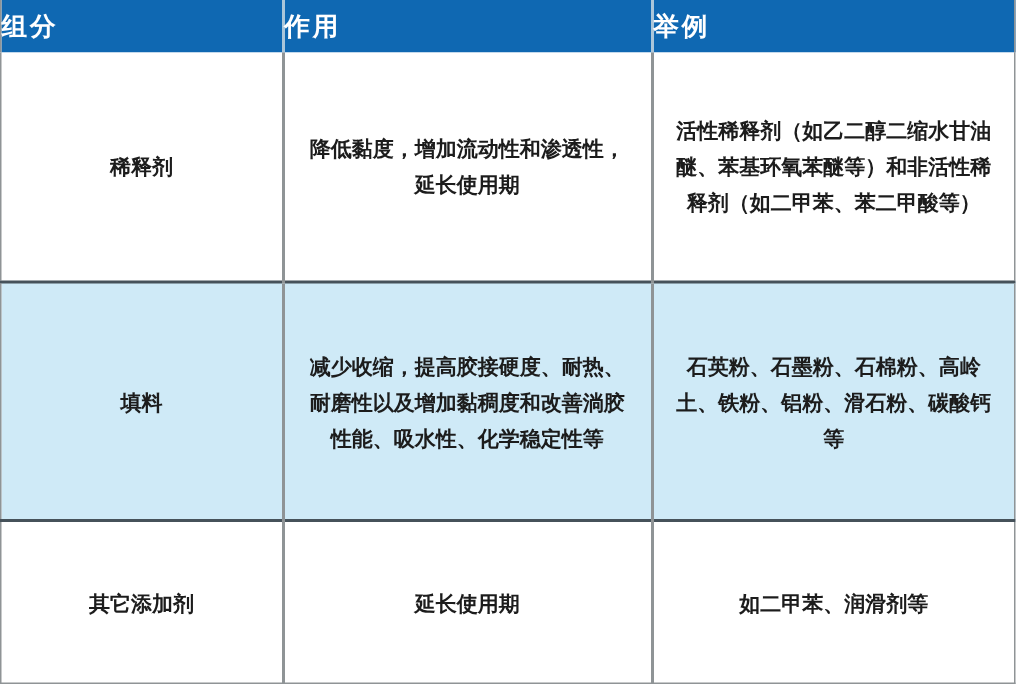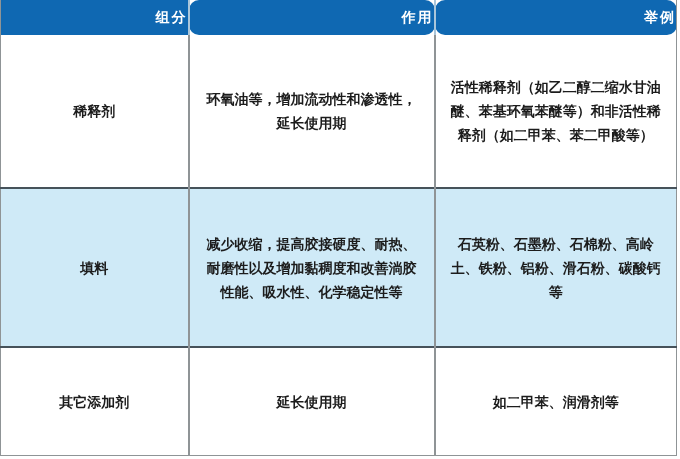--- a/index.html
+++ b/index.html
@@ -33,27 +33,27 @@
     border-bottom: 1px solid var(--border-gray);
   }
   col.c1 { width: 188px; }
   col.c2 { width: 246px; }
   col.c3 { width: 242px; }
 
   thead th {
     height: 35px;
     background: var(--header-bg);
     color: var(--header-text);
-    font-size: 14px;
+    font-size: 17px;
     font-weight: 700;
     letter-spacing: 2px;
-    text-align: right;
+    text-align: left;
     vertical-align: middle;
   }
-  thead th + th { border-left: 2px solid var(--header-divider); border-radius: 10px; }
+  thead th + th { border-left: 2px solid var(--header-divider); }
 
   tbody td {
     color: var(--text);
     font-size: 14px;
     font-weight: 600;
     line-height: 24px;
     text-align: center;
     vertical-align: middle;
     padding: 4px 12px;
     border-top: 2px solid var(--border-dark);
@@ -84,21 +84,21 @@
     <thead>
       <tr>
         <th>组分</th>
         <th>作用</th>
         <th>举例</th>
       </tr>
     </thead>
     <tbody>
       <tr class="r3">
         <td>稀释剂</td>
-        <td>环氧油等，增加流动性和渗透性，延长使用期</td>
+        <td>降低黏度，增加流动性和渗透性，延长使用期</td>
         <td>活性稀释剂（如乙二醇二缩水甘油醚、苯基环氧苯醚等）和非活性稀释剂（如二甲苯、苯二甲酸等）</td>
       </tr>
       <tr class="r5">
         <td>填料</td>
         <td>减少收缩，提高胶接硬度、耐热、耐磨性以及增加黏稠度和改善淌胶性能、吸水性、化学稳定性等</td>
         <td>石英粉、石墨粉、石棉粉、高岭土、铁粉、铝粉、滑石粉、碳酸钙等</td>
       </tr>
       <tr class="r6">
         <td>其它添加剂</td>
         <td>延长使用期</td>

